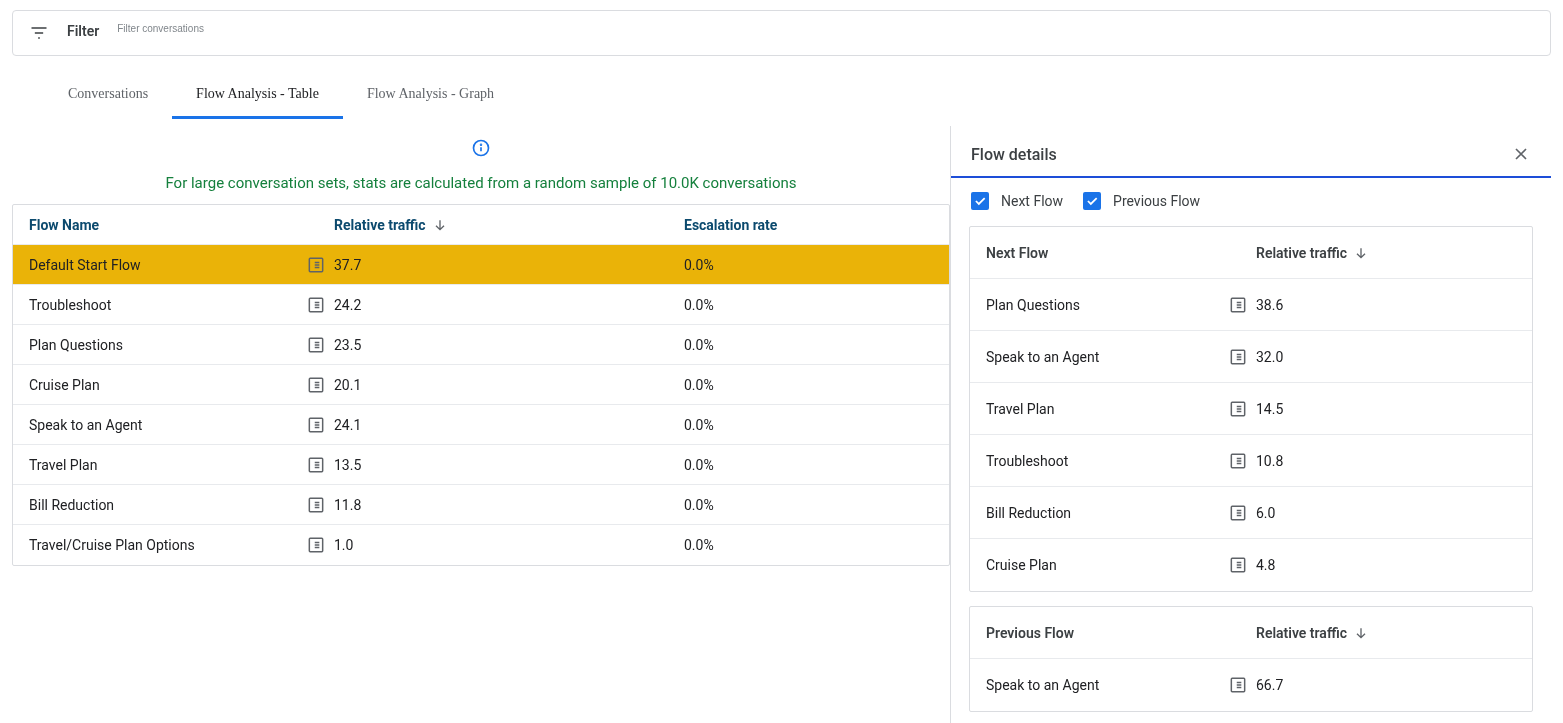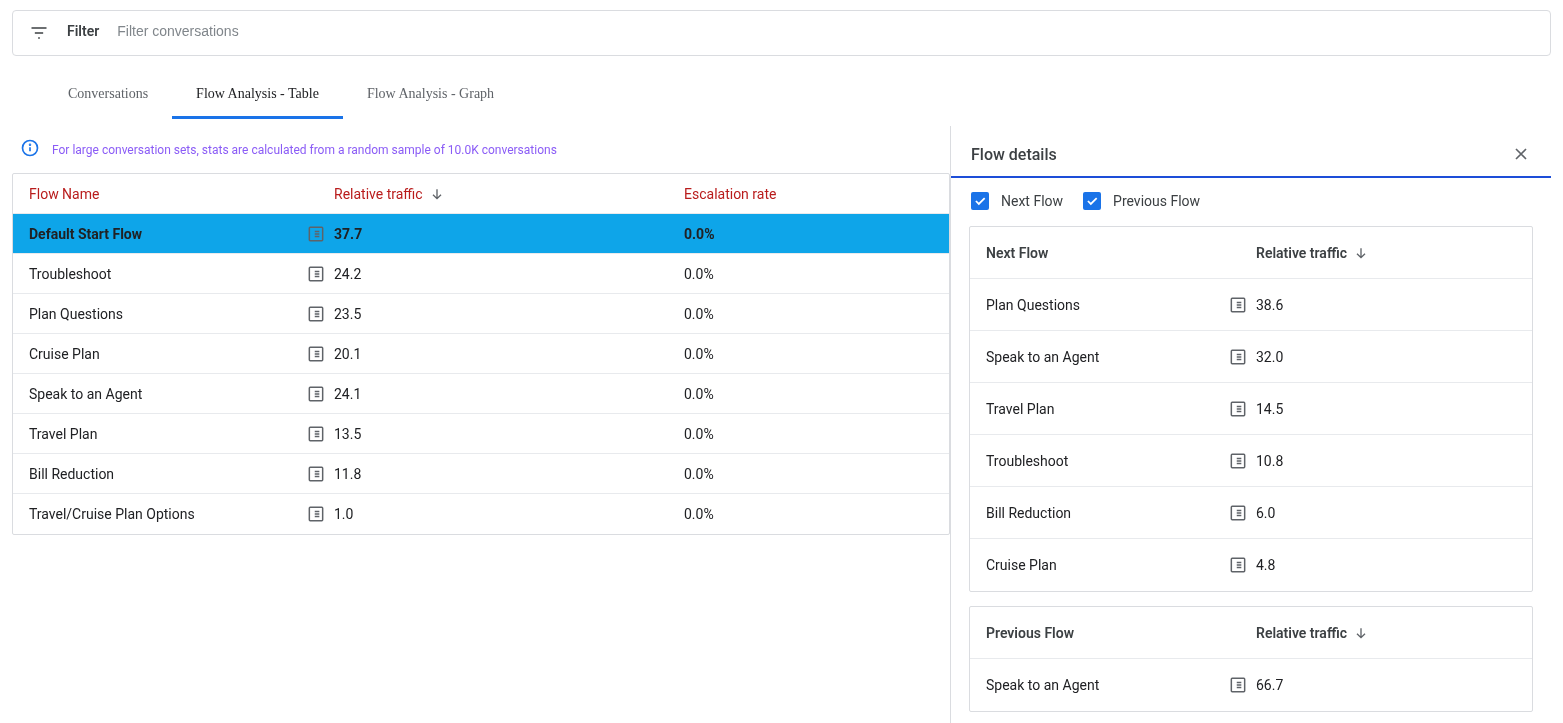--- a/index.html
+++ b/index.html
@@ -15,21 +15,21 @@
     border: 1px solid #dadce0;
     border-radius: 4px;
     padding: 12px 16px;
     display: flex;
     align-items: flex-start;
     gap: 18px;
   }
   .filter-icon svg { width: 20px; height: 20px; display:block; }
   .filter-label { font-weight: 600; color: #3c4043; }
   .filter-input {
-    border: none; outline: none; font-size: 14px; color:#701a75; flex:1;
+    border: none; outline: none; font-size: 10px; color:#701a75; flex:1;
     background: transparent;
   }
   .filter-input::placeholder { color:#80868b; }
 
   .tabs {
     display:flex; gap: 0; margin-top: 14px; border-bottom: 1px solid transparent;
     padding-left: 32px;
     font-family: Liberation Serif, serif;
   }
   .tab {
@@ -49,40 +49,41 @@
   .left {
     flex:1;
     border-right:1px solid #dadce0;
     padding-right: 0;
   }
   .right {
     width:600px; min-width:600px;
   }
 
   .info-banner {
-    color:#8b5cf6;
+    color:#15803d;
     display:flex; align-items:center; gap:12px;
     padding: 12px 8px 12px 8px;
-    font-size:12px;
+    font-size:15px;
+    flex-direction:column;
   }
   .info-banner svg { width:20px; height:20px; flex-shrink:0; }
 
   .table {
     border:1px solid #dadce0;
     border-radius:2px;
   }
   .table-header, .table-row {
     display:flex; align-items:center;
     border-bottom:1px solid #e8eaed;
     padding: 0 16px;
     height:40px;
   }
   .table-row:last-child { border-bottom:none; }
-  .table-header { font-weight:400; color:#b91c1c; }
-  .table-row.selected { background:#0ea5e9;font-weight:bold; }
+  .table-header { font-weight:700; color:#0c4a6e; }
+  .table-row.selected { background:#eab308; }
   .col-name { flex: 0 0 305px; display:flex; align-items:center; justify-content:space-between; padding-right:8px;}
   .col-traffic { flex: 0 0 350px; display:flex; align-items:center; gap:6px;}
   .col-esc { flex:1; }
   .list-icon { width:20px; height:20px; color:#5f6368; }
   .list-icon svg { width:20px; height:20px; display:block; }
   .sort-arrow svg { width:16px; height:16px; display:block; color:#5f6368; }
 
   
   .panel-header {
     display:flex; justify-content:space-between; align-items:center;

